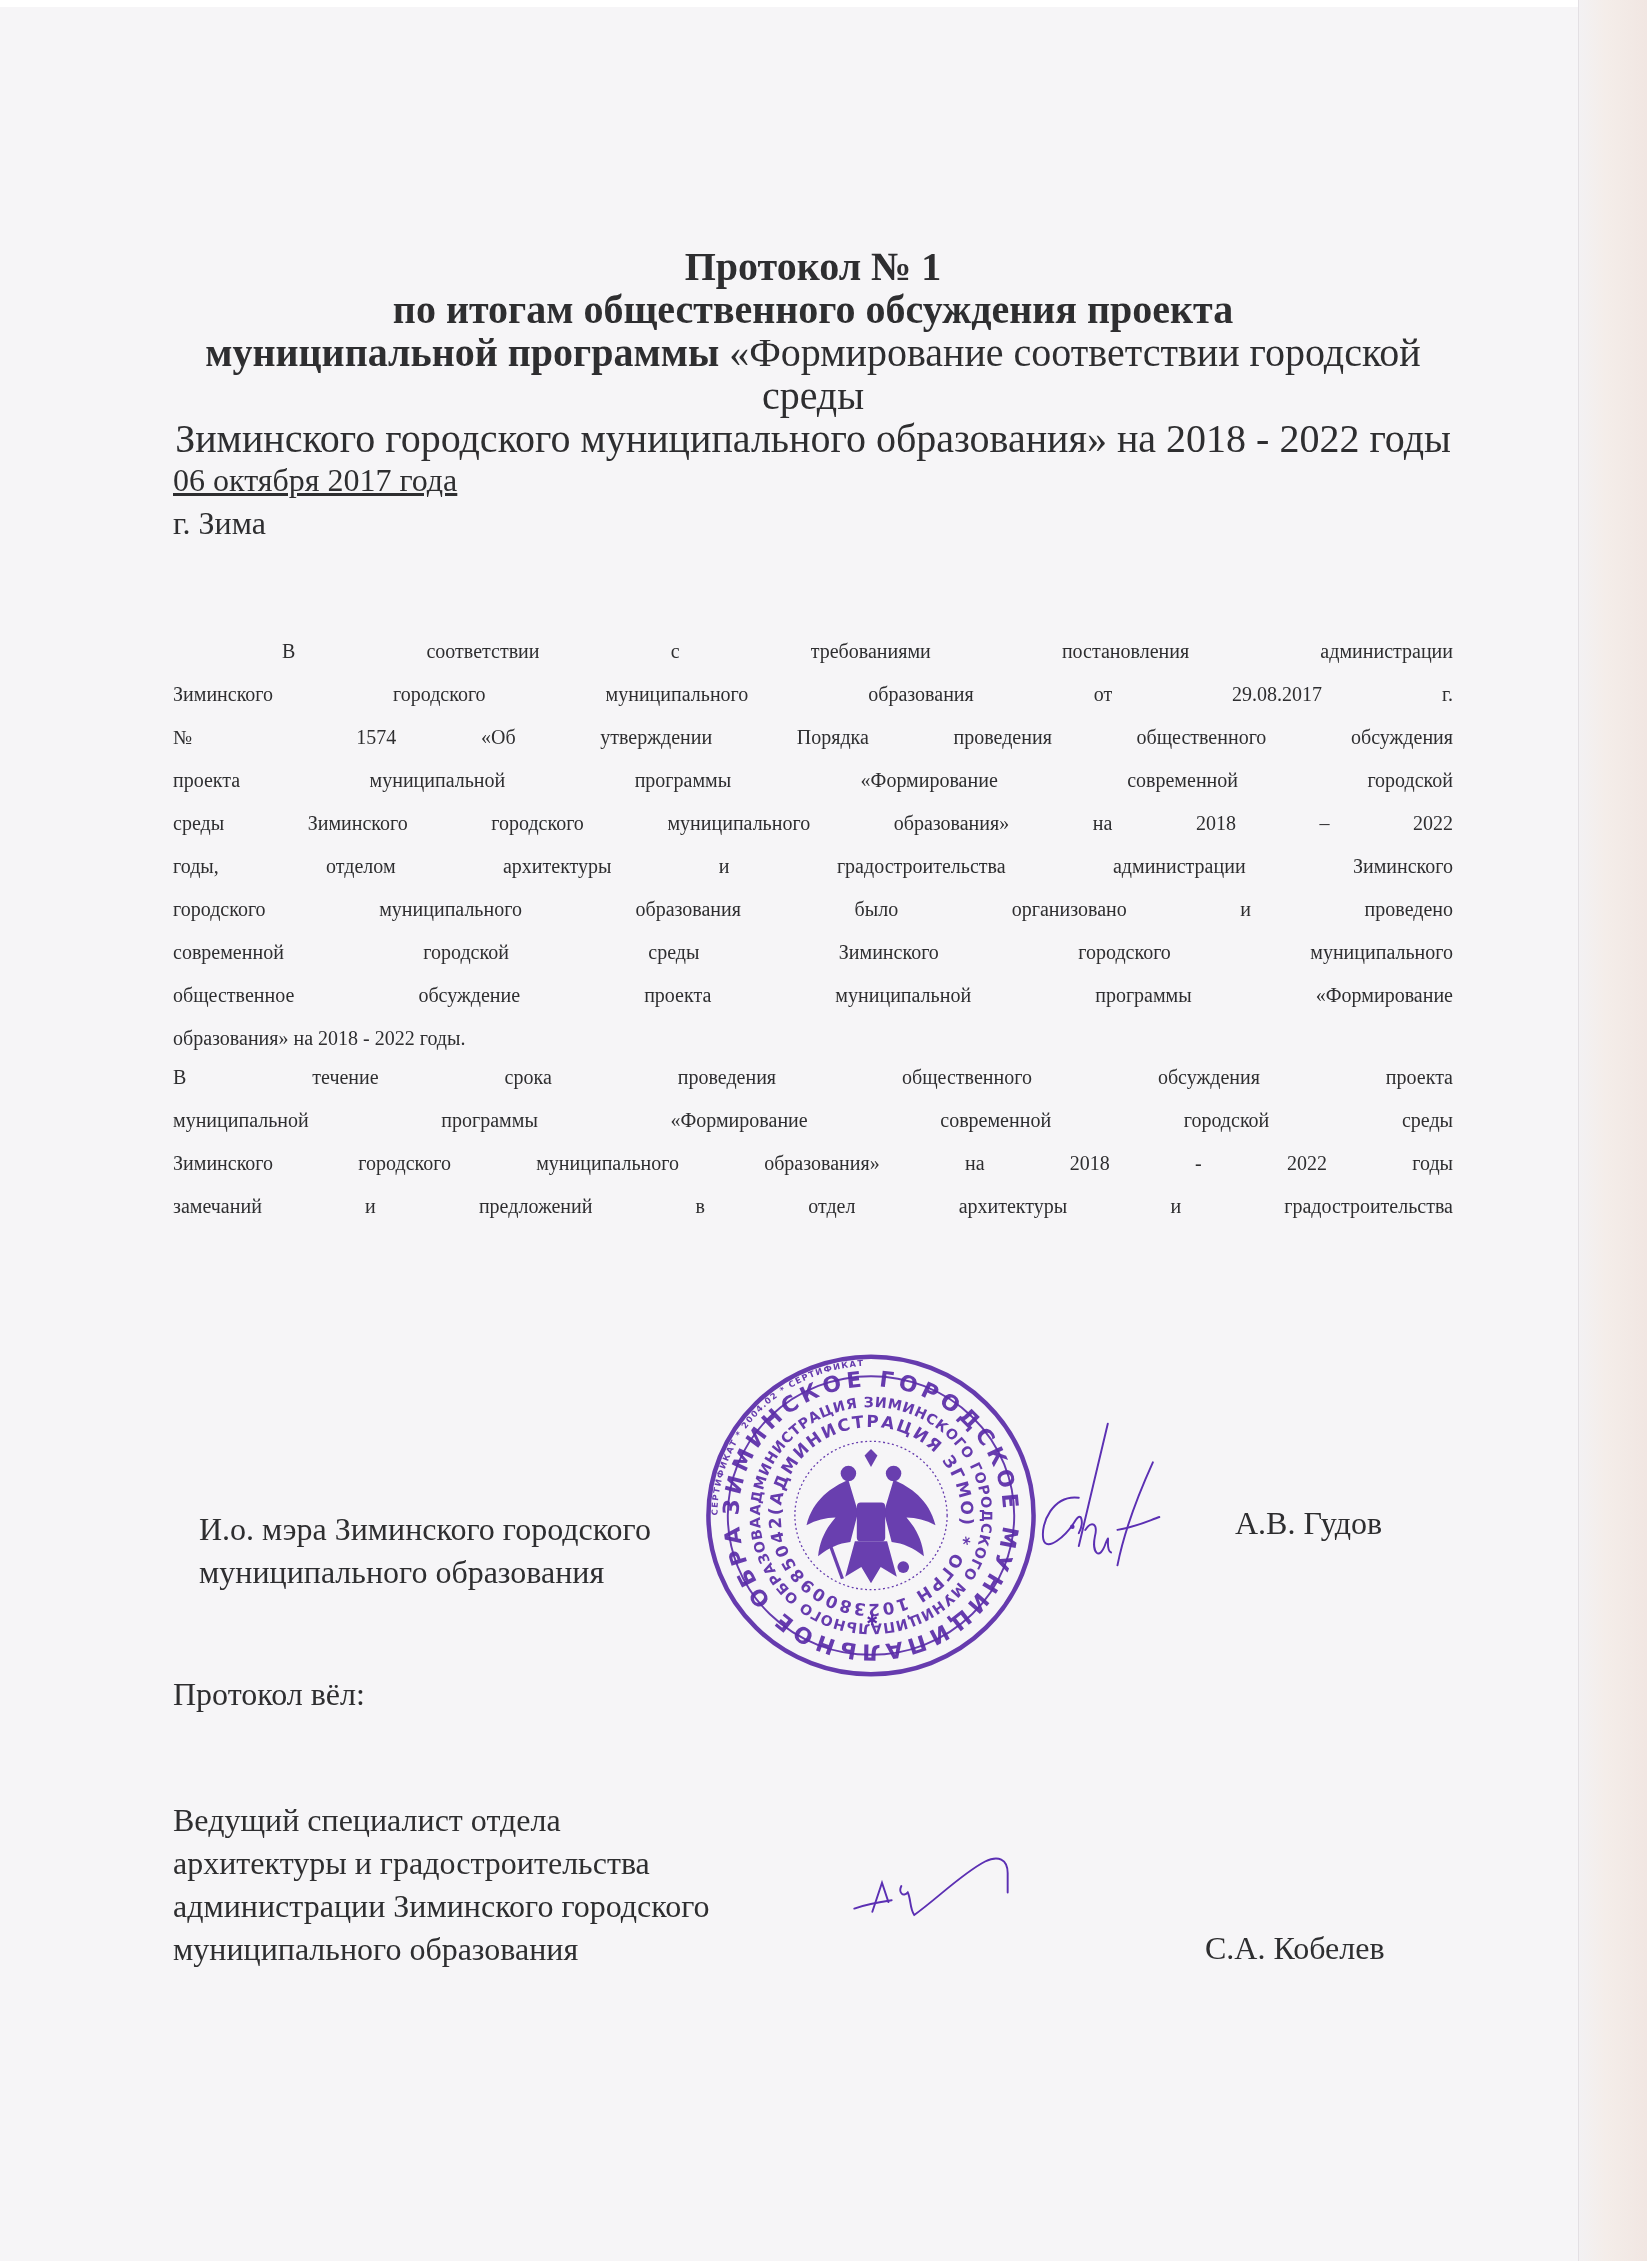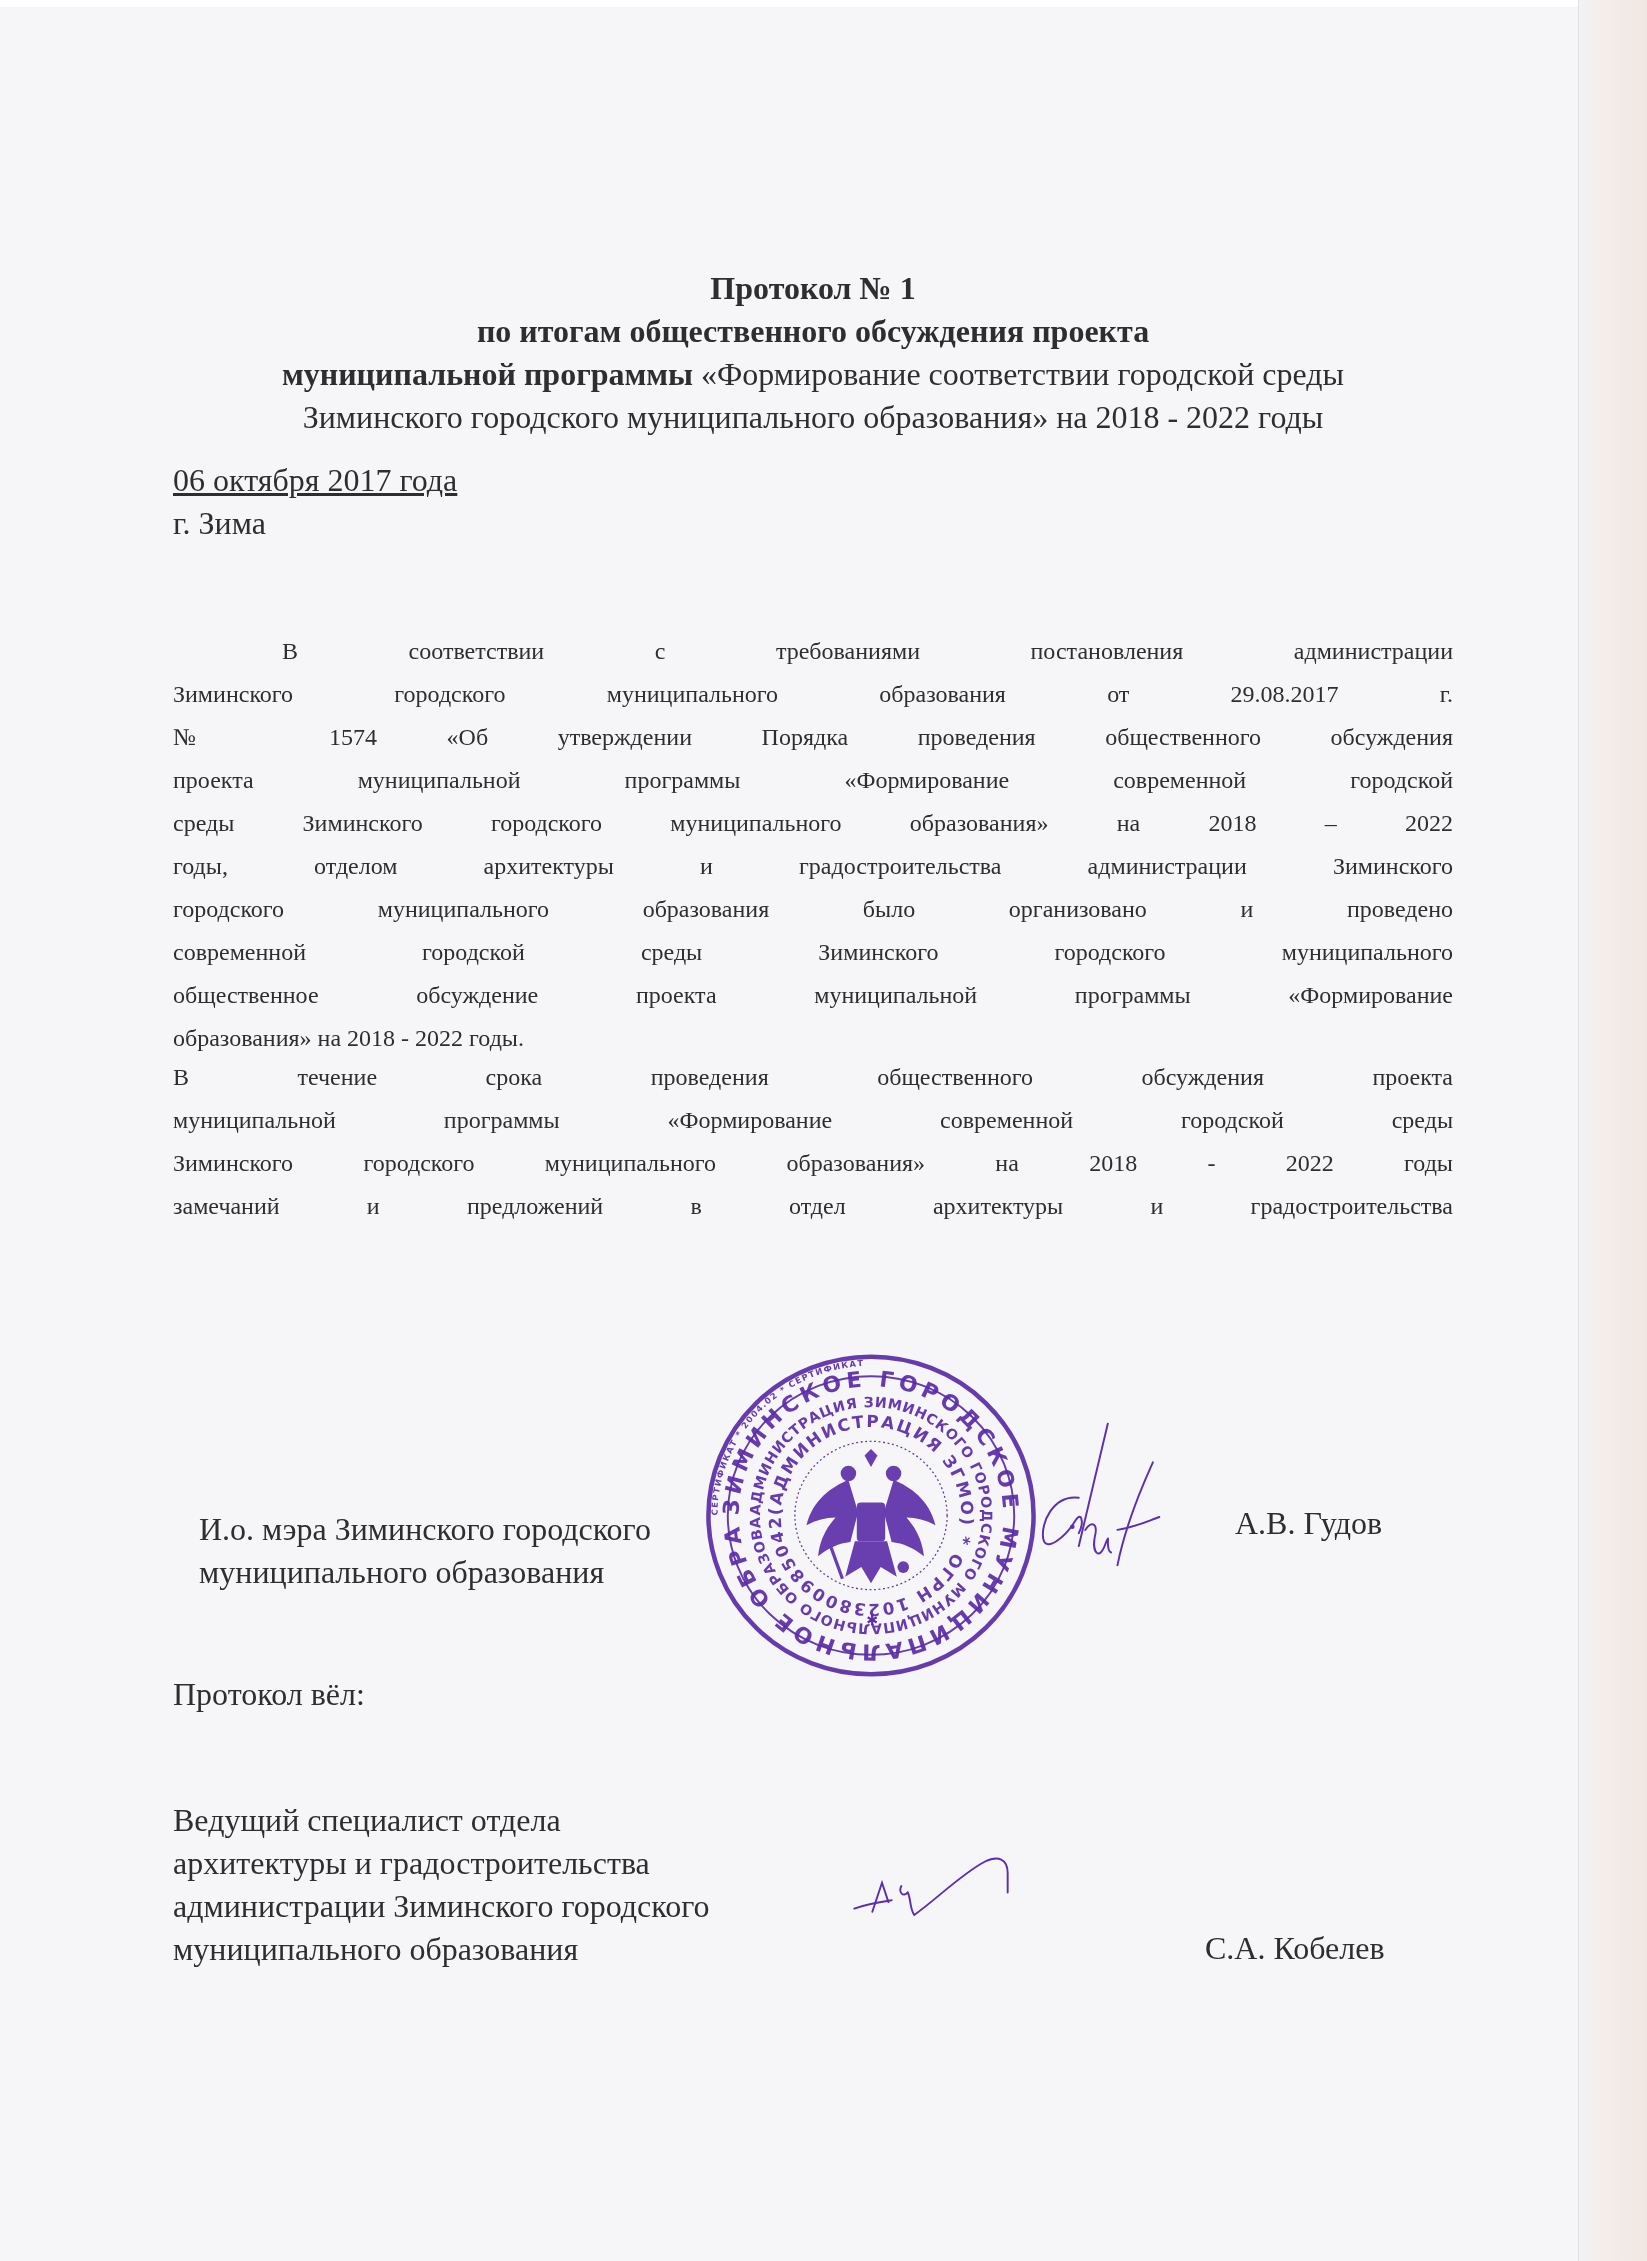--- a/index.html
+++ b/index.html
@@ -14,27 +14,27 @@
     background: linear-gradient(90deg, #f3f1f3 0%, #f4ede9 40%, #f1e6e2 100%);
     border-left: 1.3px solid #e3e0e4;
   }
   .edge-right2 {
     position: absolute; top: 0; right: 68px; width: 1.3px; height: 100%;
     background: #e6e3e6;
   }
   .edge-top { position:absolute; top:0; left:0; width:100%; height:6.5px; background:#ffffff; }
   .page { position: absolute; left: 173px; top: 0; width: 1280px; }
 
-  .title-block { position: absolute; top: 245px; left: 0; width: 1280px; text-align: center; font-size: 32px; line-height: 43px; margin-top: 22px; }
+  .title-block { position: absolute; top: 245px; left: 0; width: 1280px; text-align: center; font-size: 40px; line-height: 43px; }
   .title-block .bold { font-weight: bold; }
 
   .date-line { position: absolute; top: 459px; left: 0; font-size: 32px; line-height: 43px; }
   .date-line .date { text-decoration: underline; text-align: right; }
 
-  .para { position: absolute; left: 0; width: 1280px; font-size: 24px; line-height: 43px; text-align: justify; }
+  .para { position: absolute; left: 0; width: 1280px; font-size: 20px; line-height: 43px; text-align: justify; }
   .para .line { display: block; text-align: justify; text-align-last: justify; white-space: nowrap; }
   .para .line.last { text-align-last: left; }
   .para .line.indent { padding-left: 109px; }
   .p1 { top: 630px; }
   .p2 { top: 1056px; }
 
   .sign-block { position: absolute; left: 0; font-size: 32px; line-height: 43px; }
   .sig1 { top: 1508px; margin-left: 26px; }
   .sig-name1 { position: absolute; top: 1502px; left: 1062px; font-size: 32px; line-height: 43px; }
 

